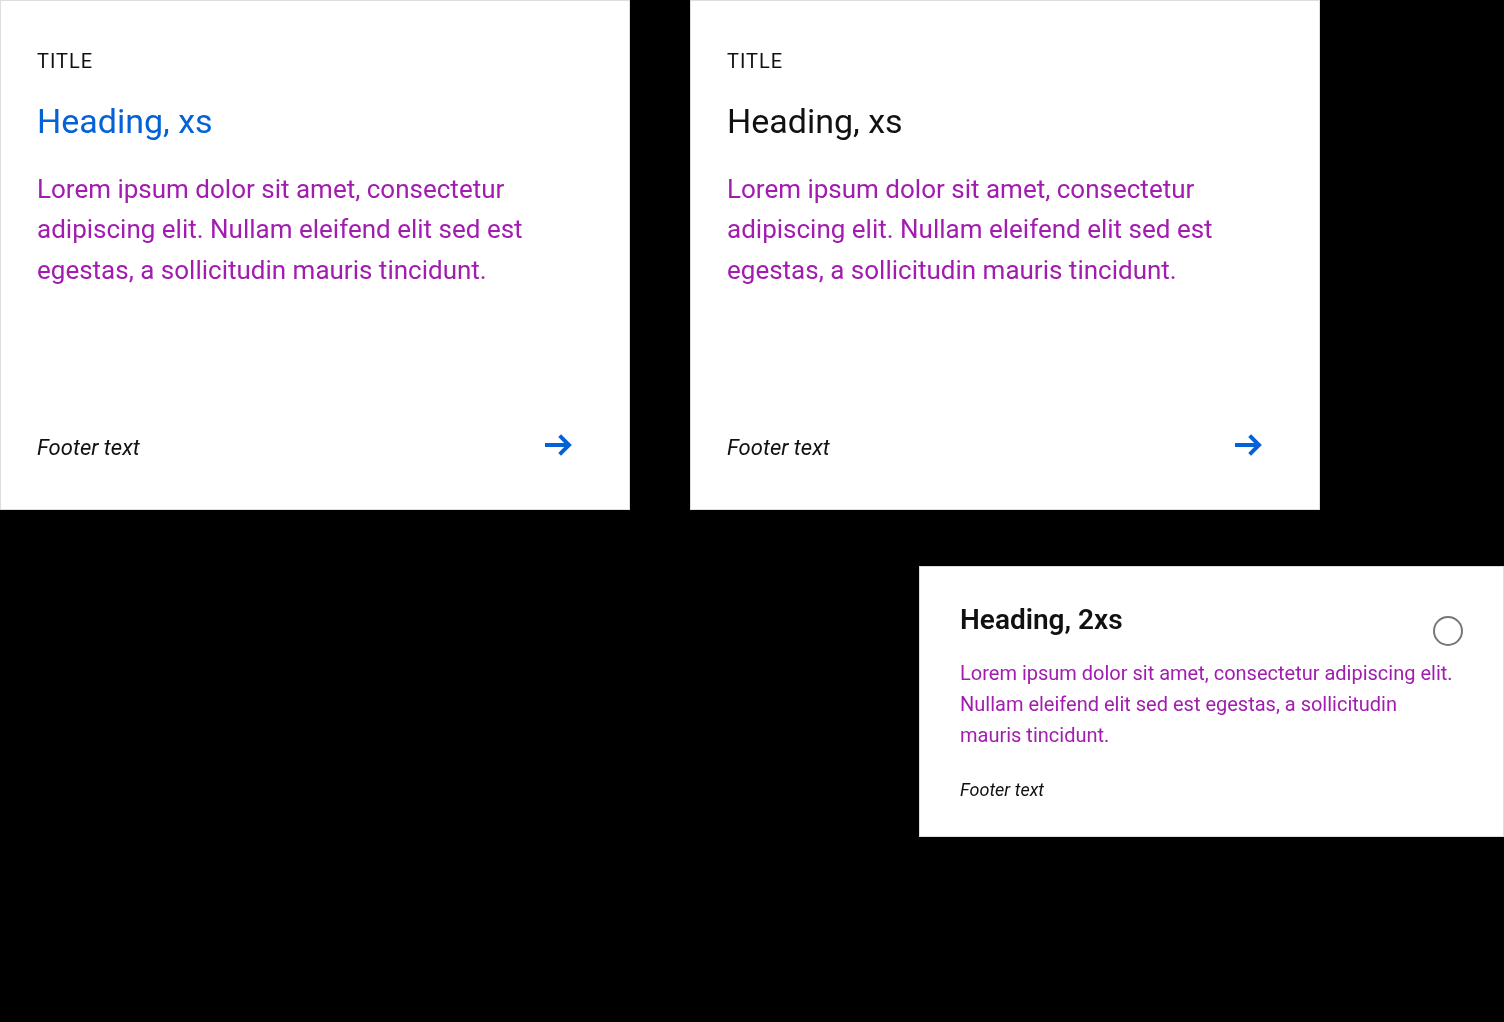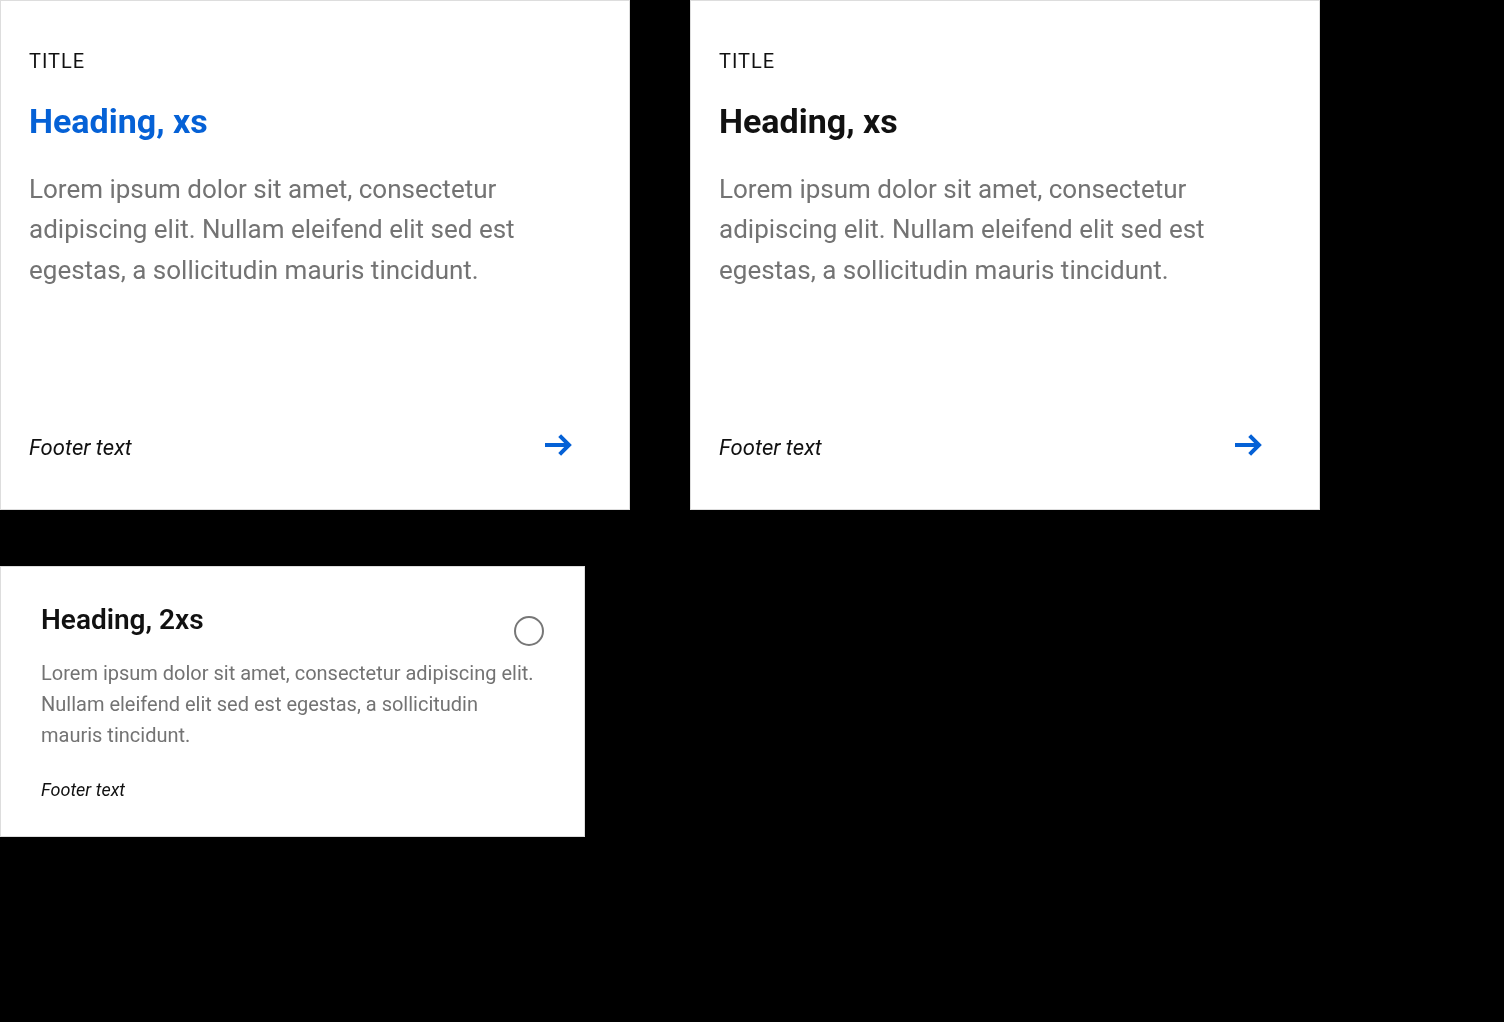--- a/index.html
+++ b/index.html
@@ -15,57 +15,57 @@
       position: relative;
     }
     .top-row {
       display: flex;
       gap: 60px;
       justify-content: flex-start;
     }
     .card {
       background: #fff;
       border: 1px solid #ddd;
-      padding: 48px 56px 44px 28px;
+      padding: 48px 56px 44px 36px;
       display: flex;
       flex-direction: column;
     }
     .card.large {
       width: 630px;
       height: 510px;
     }
     .card.small {
       width: 585px;
       padding: 36px 40px 36px 40px;
     }
     .card-title {
       font-size: 20px;
       font-weight: 400;
       letter-spacing: 1px;
       color: #111;
       margin-bottom: 28px;
     }
     .card-heading {
       font-size: 34px;
-      font-weight: 700;
+      font-weight: 400;
       color: #111;
       margin-bottom: 28px;
     }
     .card-heading.link {
       color: #0561d6;
     }
     .card-heading.small {
       font-size: 28px;
       font-weight: 600;
       margin-bottom: 22px;
     }
     .card-body {
       font-size: 26px;
       line-height: 1.55;
-      color: #737373;
+      color: #a21caf;
       flex: 1;
     }
     .card-body.small {
       font-size: 20px;
       line-height: 1.55;
     }
     .card-footer {
       display: flex;
       align-items: center;
       justify-content: space-between;
@@ -98,21 +98,21 @@
     }
     .circle-icon {
       width: 30px;
       height: 30px;
       border: 2px solid #777;
       border-radius: 50%;
       flex-shrink: 0;
     }
     .bottom-row {
       display: flex;
-      justify-content: flex-start;
+      justify-content: flex-end;
       margin-top: 56px;
     }
   </style>
 </head>
 <body>
 
 <div class="top-row">
 
   <div class="card large">
     <div class="card-title">TITLE</div>

